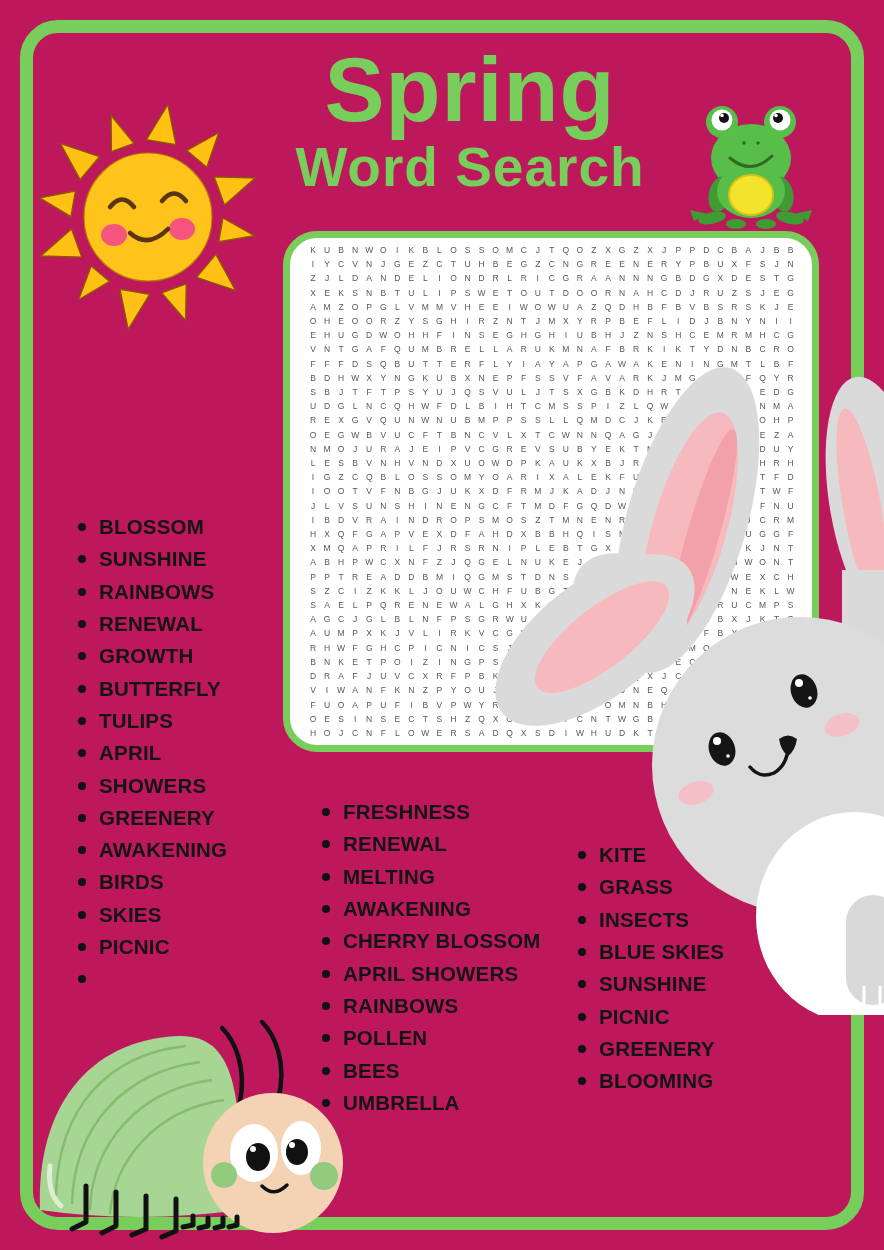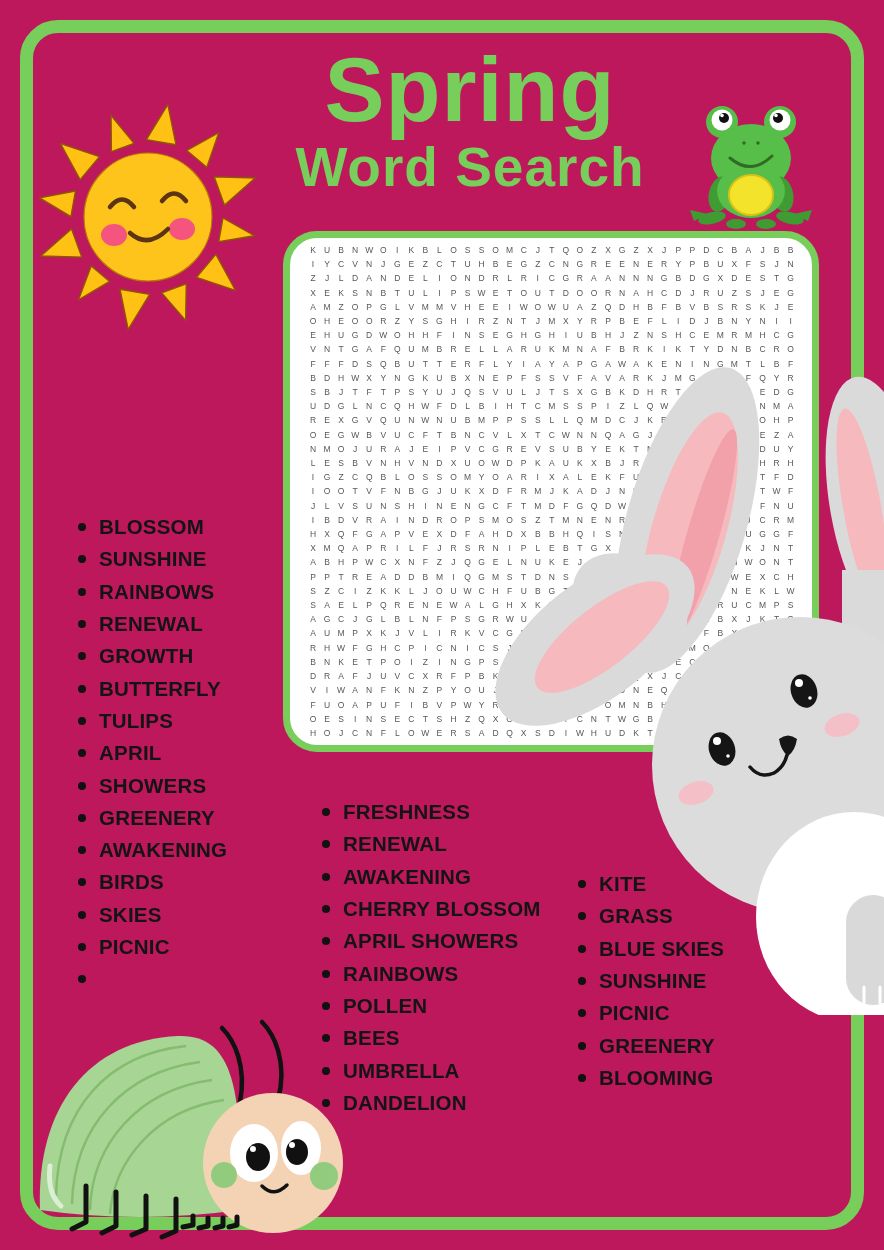--- a/index.html
+++ b/index.html
@@ -16,21 +16,21 @@
   .puzzle-inner{position:absolute;left:16px;right:14px;top:5px;bottom:5px;
                 display:flex;flex-direction:column;justify-content:space-between;}
   .grow{display:flex;justify-content:space-between;}
   .gcell{width:14px;text-align:center;font-size:8.5px;line-height:14.1px;color:#55575c;font-weight:500;}
   .wl{position:absolute;z-index:3;margin:0;padding:0;list-style:none;}
   .wl li{display:flex;align-items:center;height:32.3px;}
   .bullet{width:8px;height:8px;border-radius:50%;background:#111;margin-right:13px;flex:none;}
   .wtext{font-size:20.5px;font-weight:bold;color:#141414;letter-spacing:0.2px;white-space:nowrap;}
   .wl-left{left:78px;top:511px;}
   .wl-middle{left:322px;top:796px;text-align:center;}
-  .wl-right{left:578px;top:839px;margin-top:29px;}
+  .wl-right{left:578px;top:839px;}
   .illo{position:absolute;}
   .sun{left:30px;top:95px;z-index:4;}
   .frog{left:686px;top:98px;z-index:4;}
   .bunny{left:490px;top:355px;z-index:5;}
   .caterpillar{left:28px;top:1018px;z-index:6;}
 </style>
 </head>
 <body>
 
 <div class="page">
@@ -1456,20 +1456,24 @@
       <li>
         <span class="bullet"></span>
         <span class="wtext">FRESHNESS</span>
       </li>
       <li>
         <span class="bullet"></span>
         <span class="wtext">RENEWAL</span>
       </li>
       <li>
         <span class="bullet"></span>
+        <span class="wtext">MELTING</span>
+      </li>
+      <li>
+        <span class="bullet"></span>
         <span class="wtext">AWAKENING</span>
       </li>
       <li>
         <span class="bullet"></span>
         <span class="wtext">CHERRY BLOSSOM</span>
       </li>
       <li>
         <span class="bullet"></span>
         <span class="wtext">APRIL SHOWERS</span>
       </li>
@@ -1481,34 +1485,34 @@
         <span class="bullet"></span>
         <span class="wtext">POLLEN</span>
       </li>
       <li>
         <span class="bullet"></span>
         <span class="wtext">BEES</span>
       </li>
       <li>
         <span class="bullet"></span>
         <span class="wtext">UMBRELLA</span>
-      </li>
-      <li>
-        <span class="bullet"></span>
-        <span class="wtext">DANDELION</span>
       </li>
     </ul>
   <ul class="wl wl-right">
       <li>
         <span class="bullet"></span>
         <span class="wtext">KITE</span>
       </li>
       <li>
         <span class="bullet"></span>
         <span class="wtext">GRASS</span>
+      </li>
+      <li>
+        <span class="bullet"></span>
+        <span class="wtext">INSECTS</span>
       </li>
       <li>
         <span class="bullet"></span>
         <span class="wtext">BLUE SKIES</span>
       </li>
       <li>
         <span class="bullet"></span>
         <span class="wtext">SUNSHINE</span>
       </li>
       <li>

